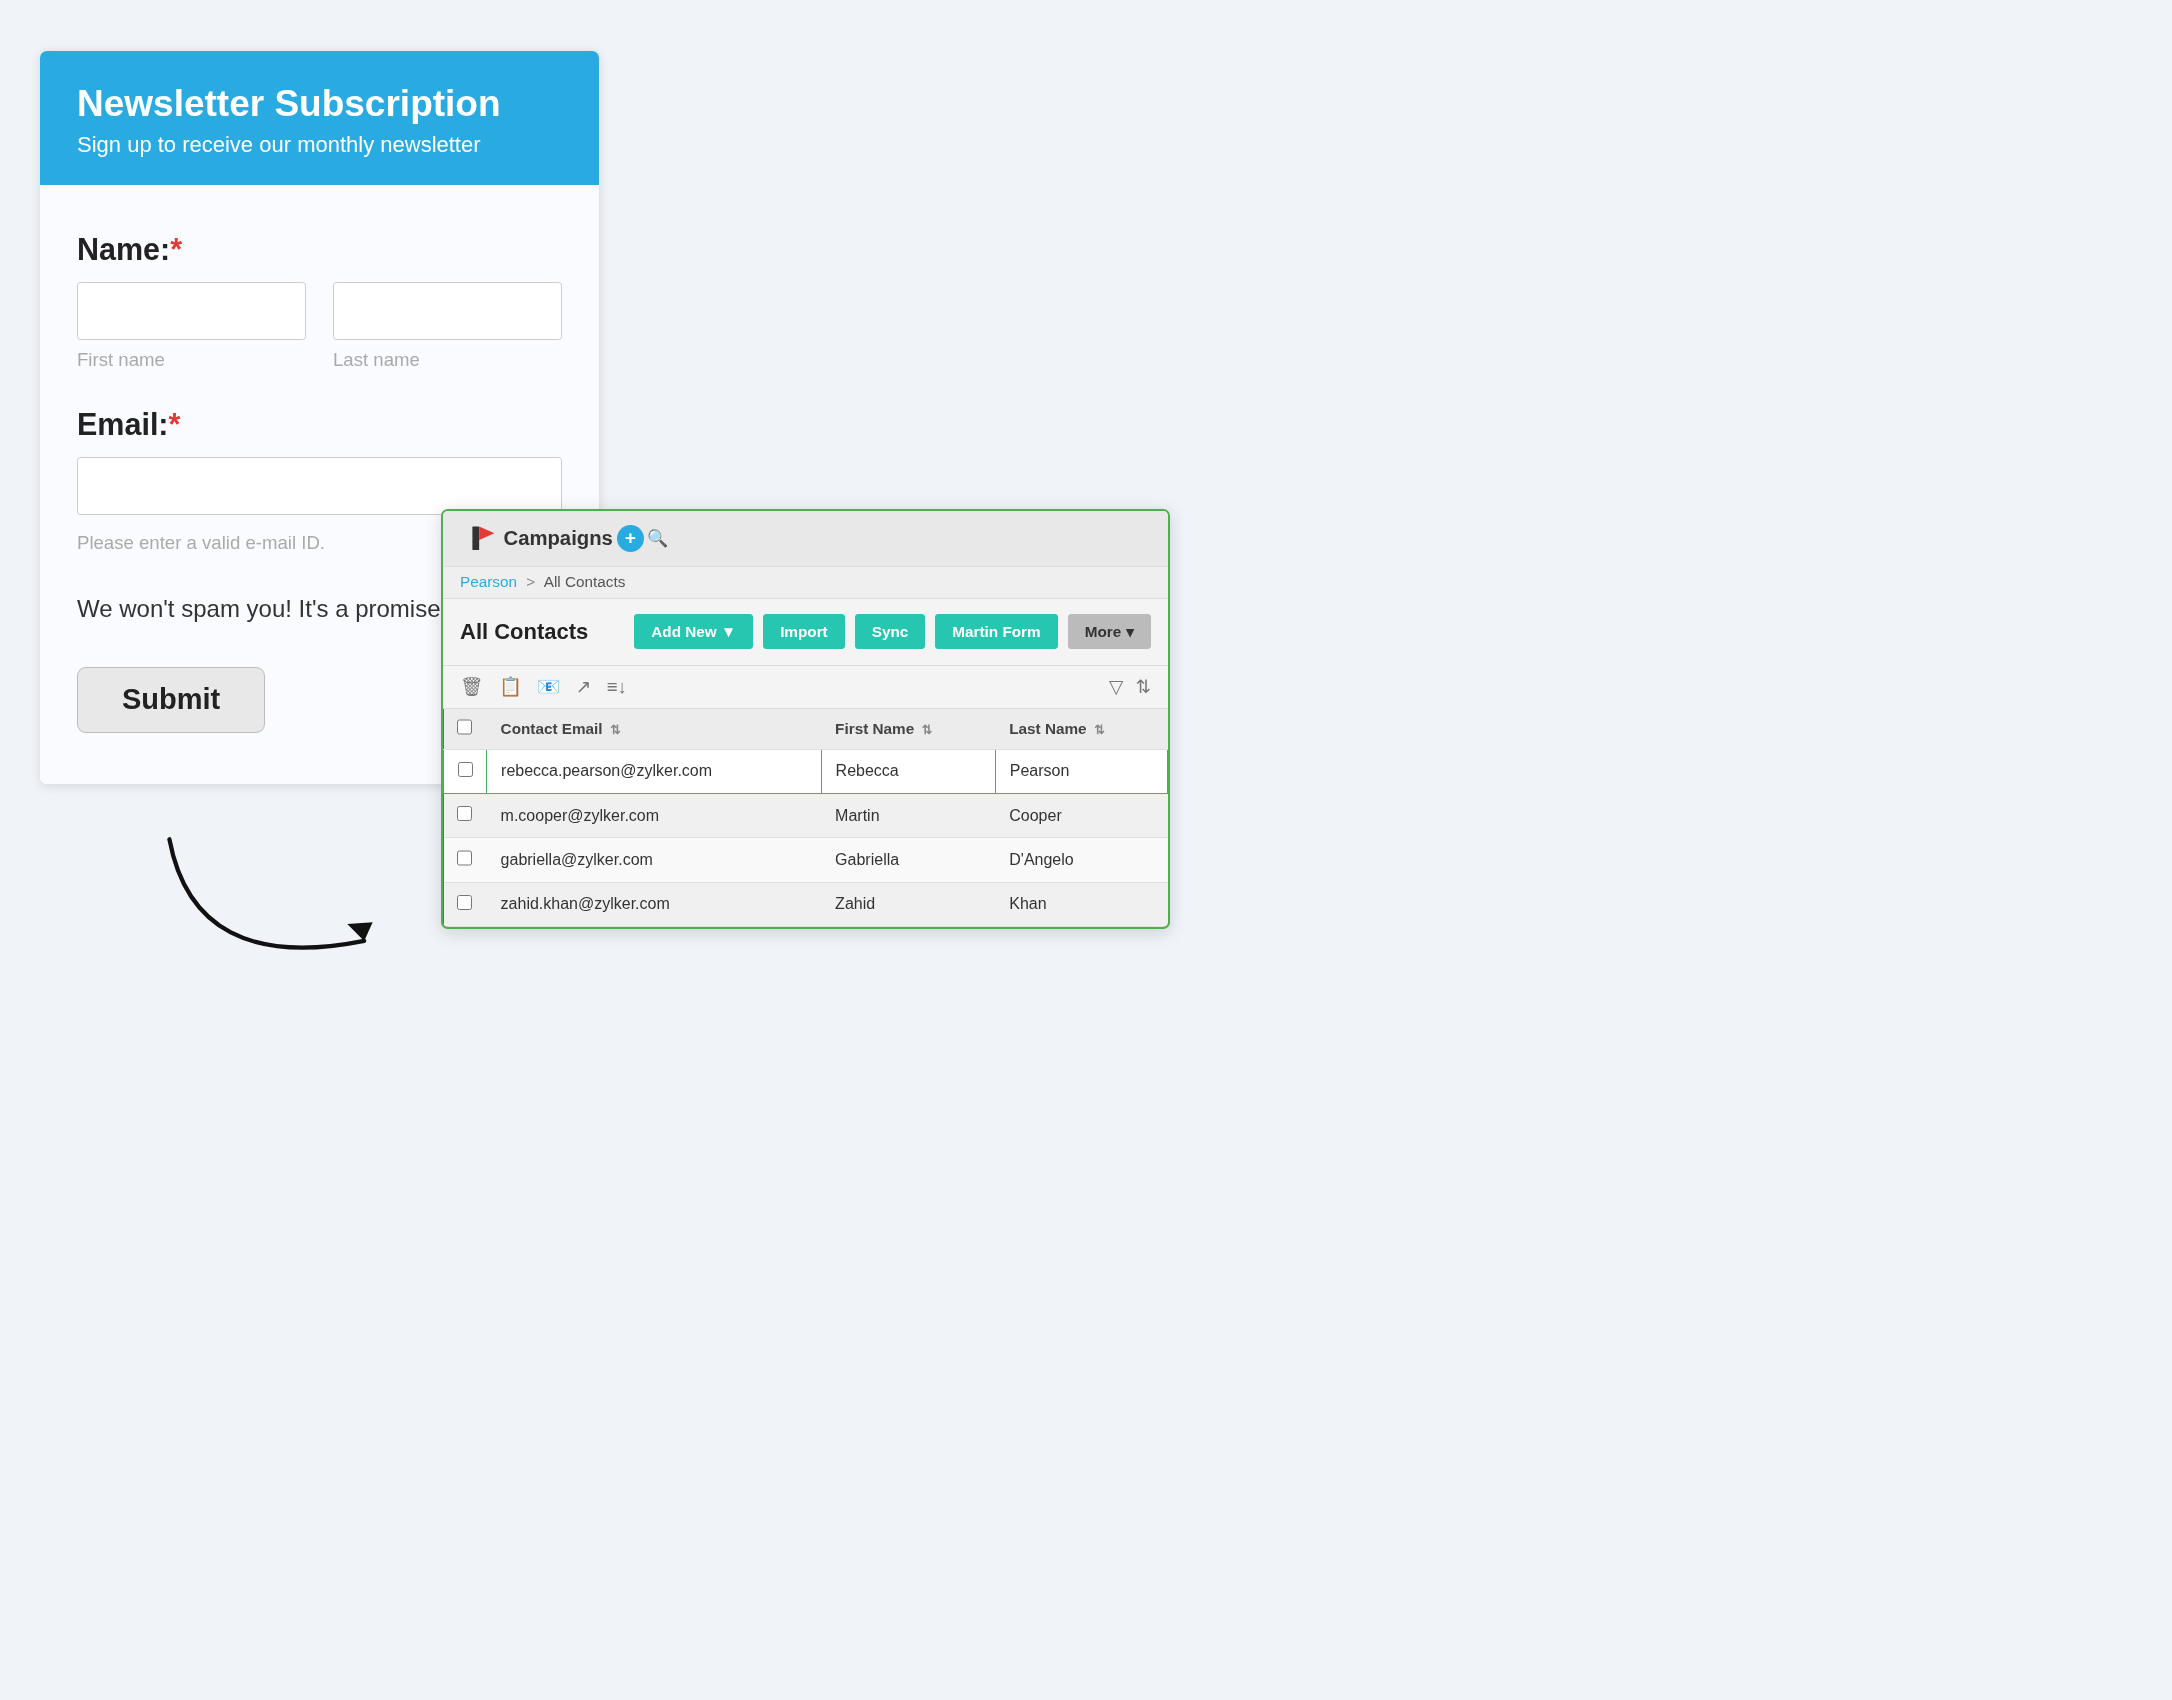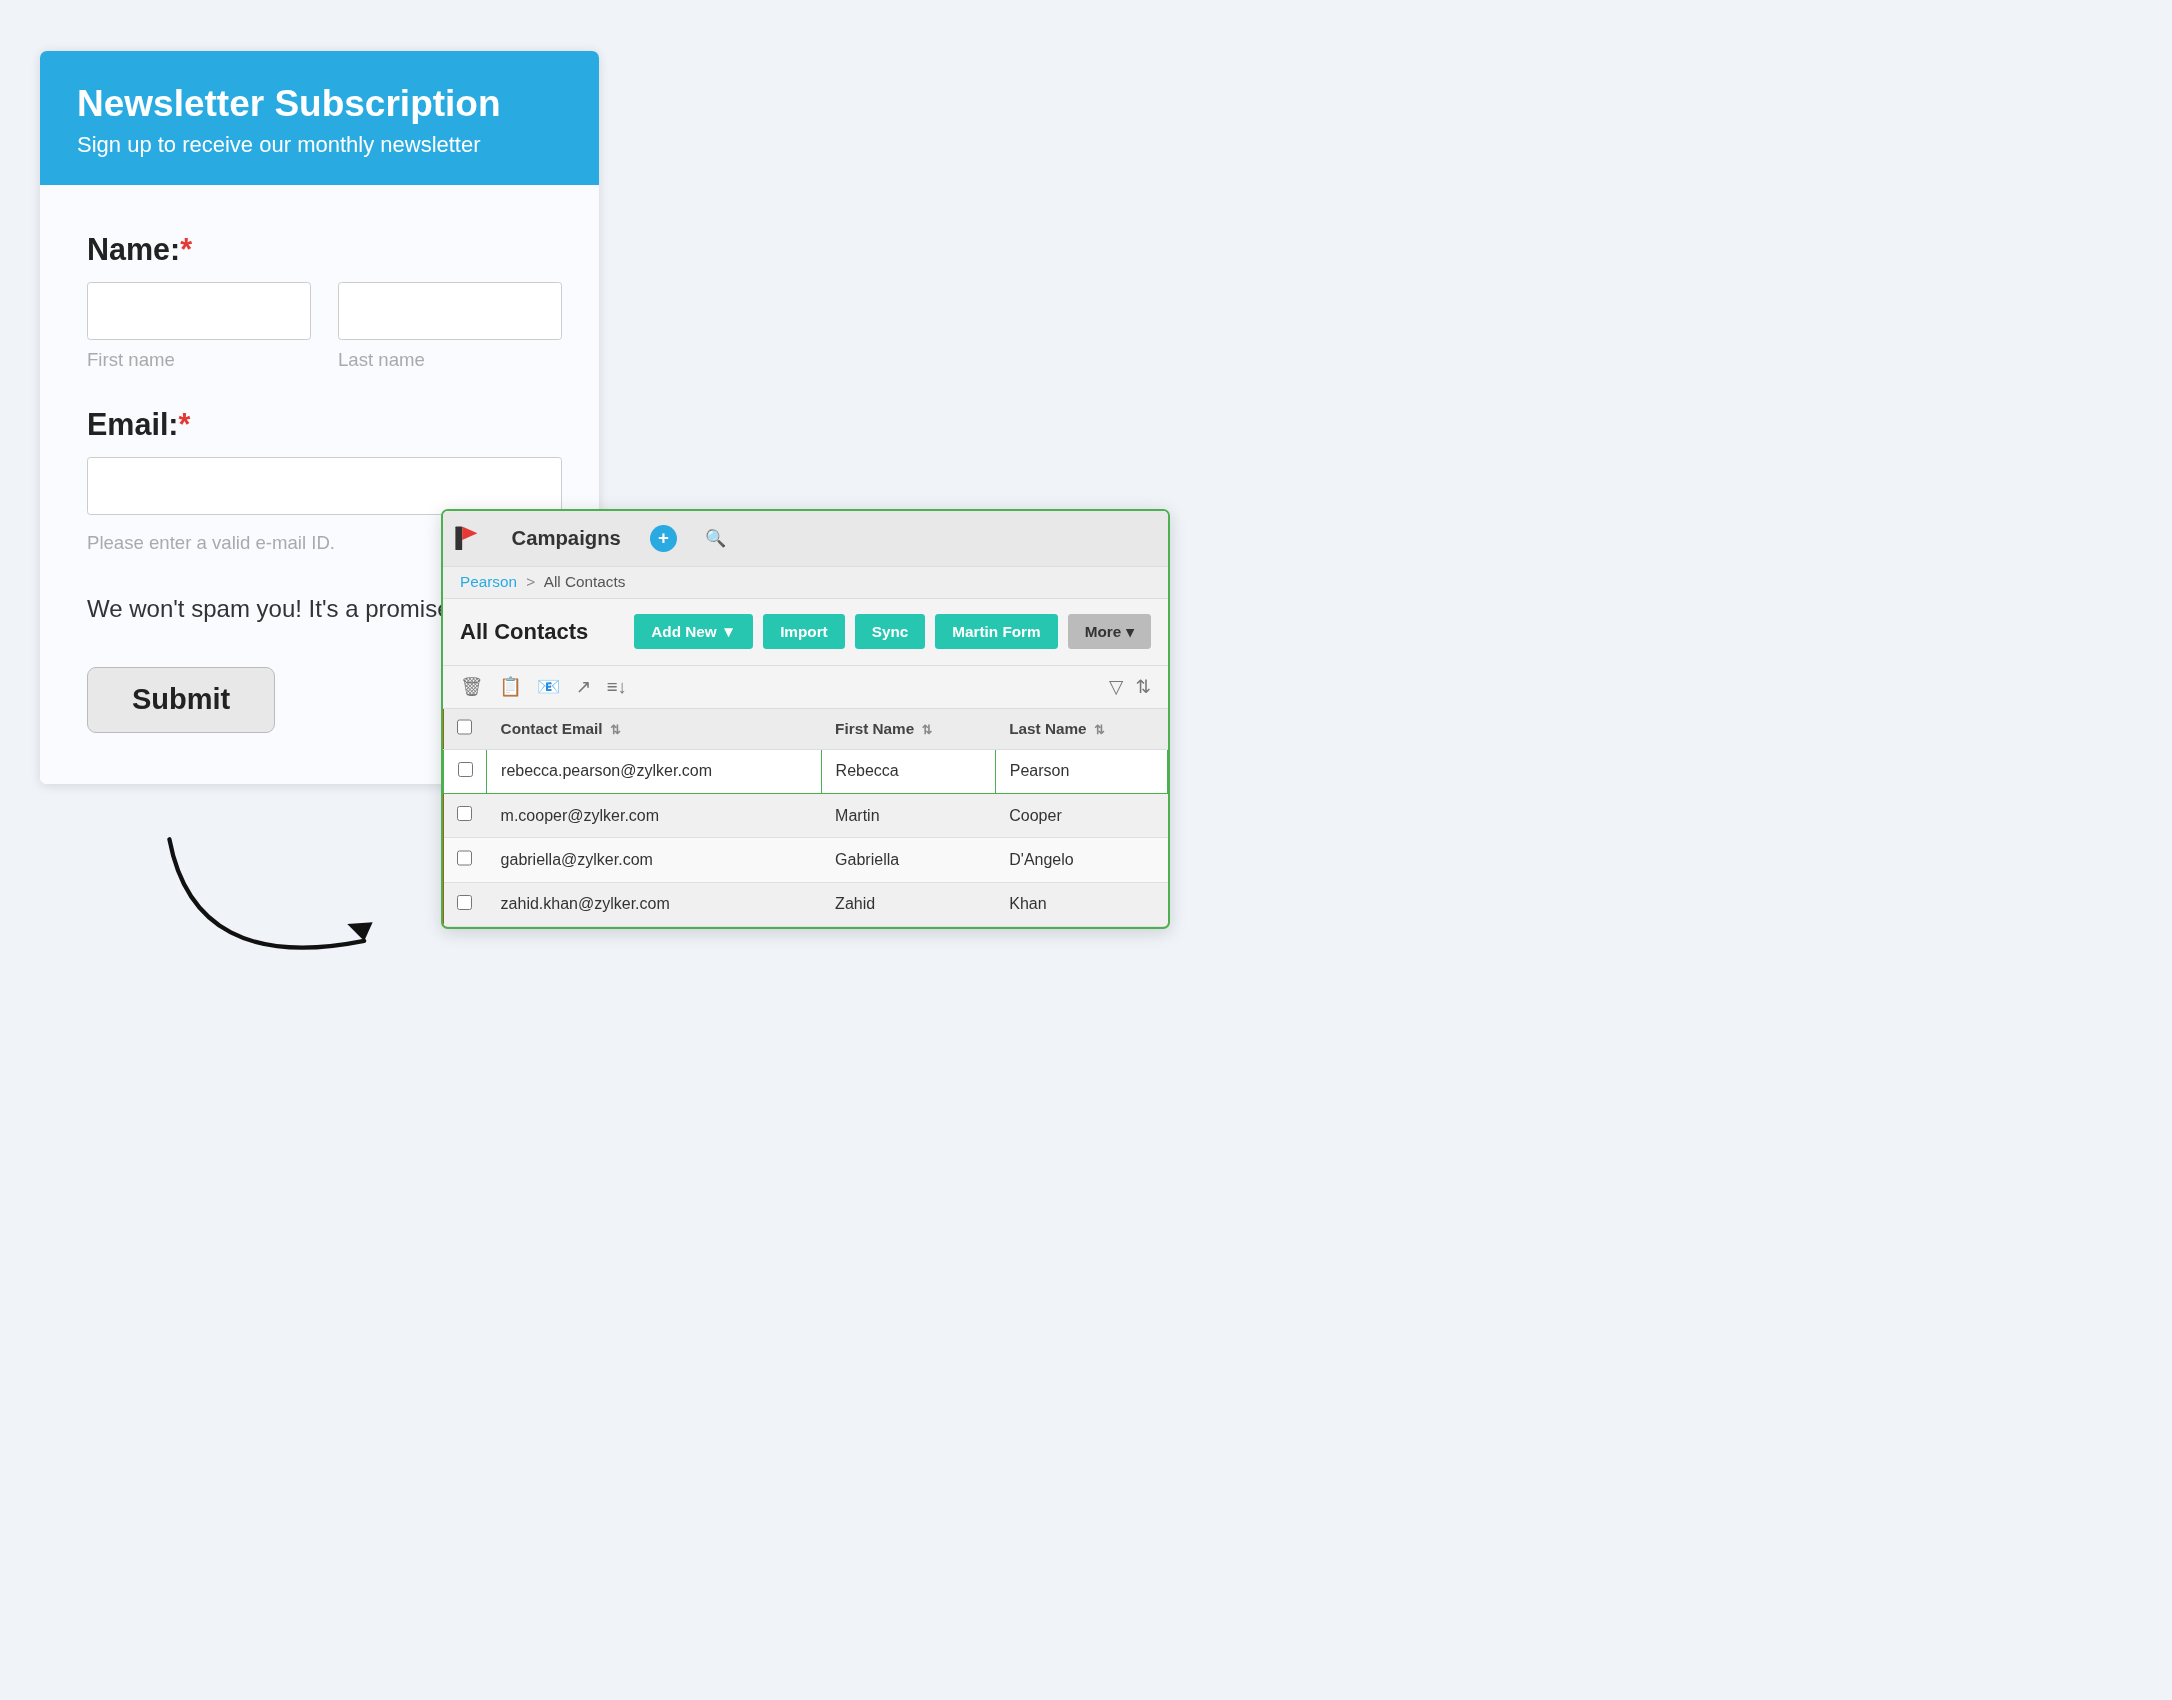--- a/index.html
+++ b/index.html
@@ -36,21 +36,21 @@
       line-height: 1.2;
     }
 
     .form-header-subtitle {
       font-size: 22px;
       color: #fff;
       margin-top: 6px;
     }
 
     .form-body {
-      padding: 47px 37px 51px 47px;
+      padding: 47px 37px 51px 37px;
       background: #f9fbff;
     }
 
     .field-label {
       font-size: 30.5px;
       color: #222;
       font-weight: 600;
       margin-bottom: 15.3px;
     }
 
@@ -150,24 +150,24 @@
       width: 729px;
       background: #f4f4f4;
       border: 2.1px solid #4caf50;
       border-radius: 6.8px;
       overflow: hidden;
       box-shadow: 0 3.4px 17px rgba(0,0,0,0.15);
     }
 
     .campaigns-topbar {
       background: #e8e8e8;
-      padding: 12px 9px;
-      display: flex;
-      align-items: center;
-      gap: 29px;
+      padding: 12px 26px;
+      display: flex;
+      align-items: center;
+      gap: 4px;
       border-bottom: 0.8px solid #ddd;
     }
 
     .campaigns-logo {
       display: flex;
       align-items: center;
       gap: 8.5px;
     }
 
     .campaigns-logo-icon {

